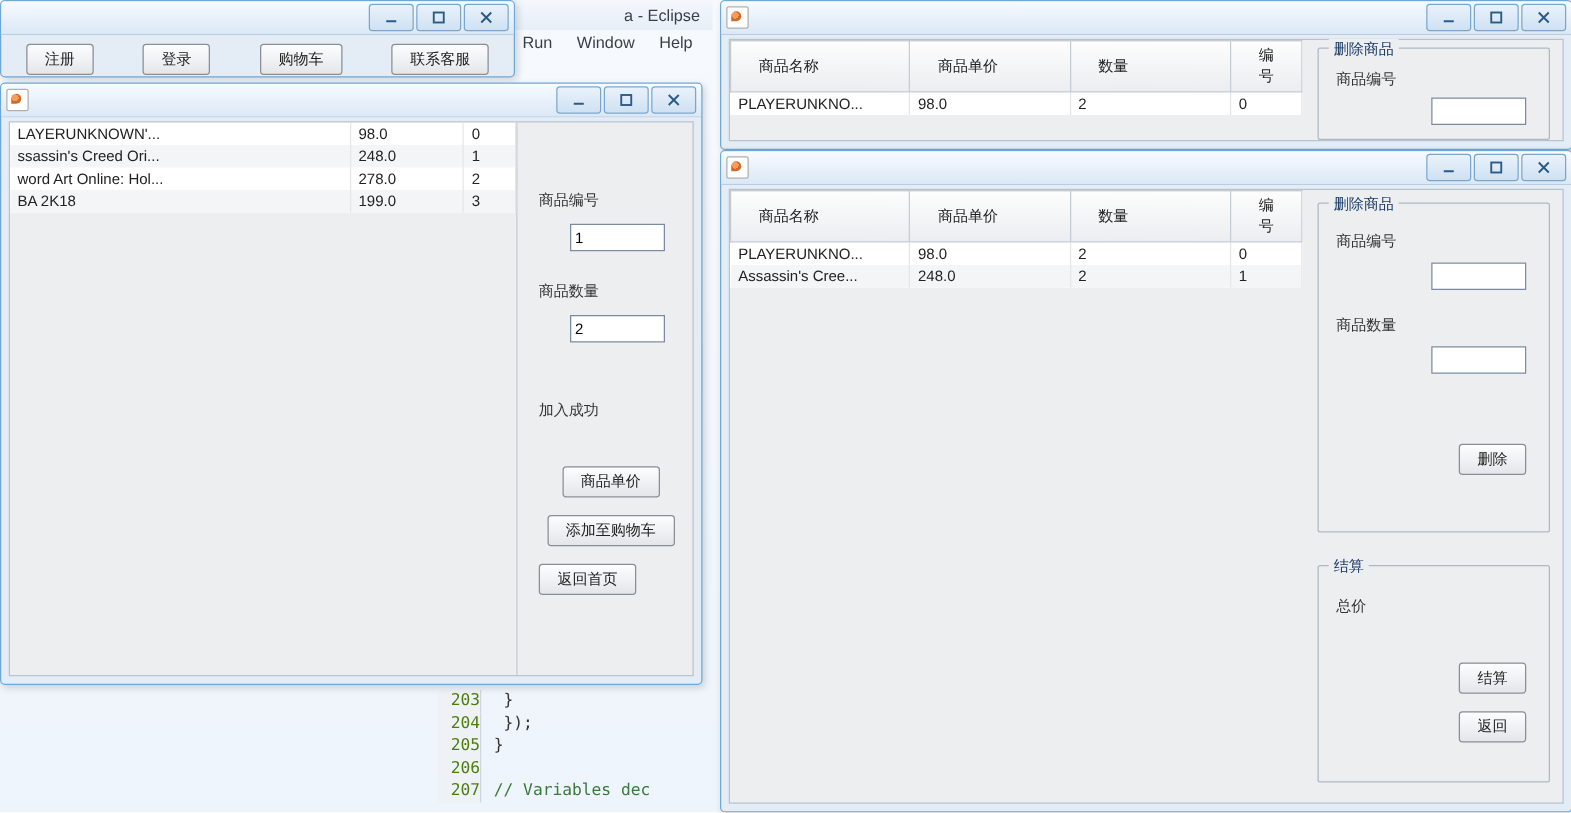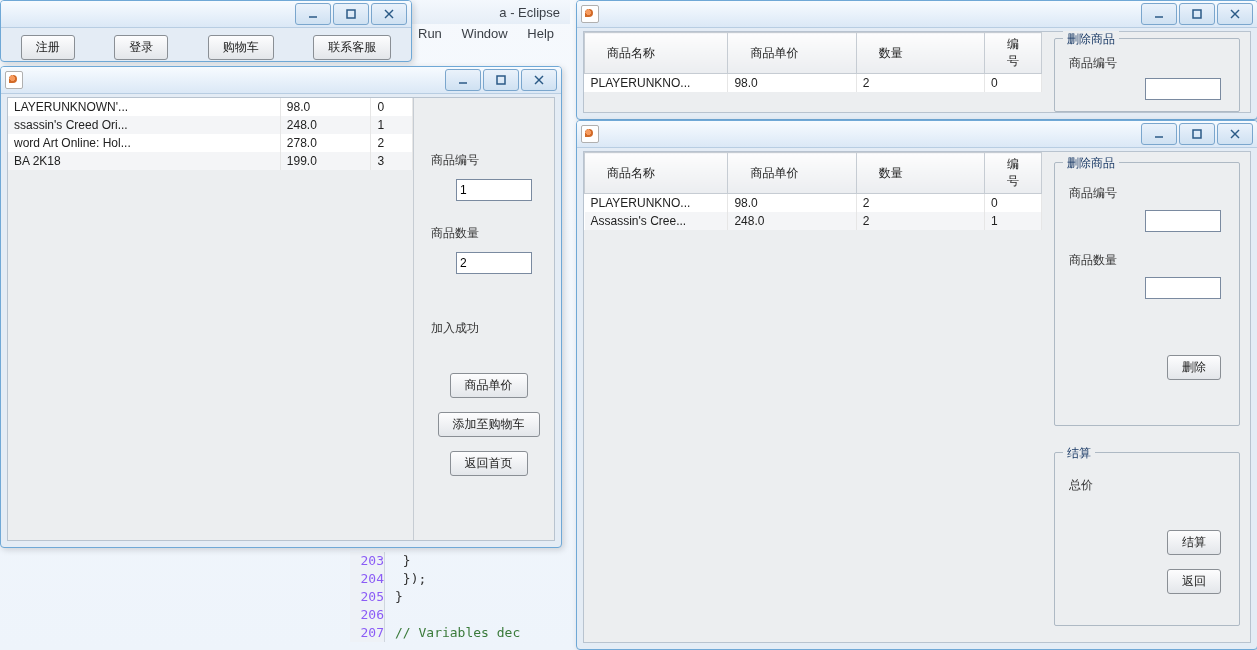--- a/index.html
+++ b/index.html
@@ -30,21 +30,21 @@
 .group{position:absolute;border:1px solid #aeb9c4;border-radius:2px}
 .group .legend{position:absolute;top:-8px;left:8px;background:#eceef0;padding:0 4px;color:#1a3a66;font-size:12px}
 
 
 .txtfield{border:1px solid #7a8aa0;background:#fff;height:18px;width:68px;padding:1px 3px;font-size:12px}
 
 
 .eclbar{position:absolute;left:0;top:0;width:570px;height:24px;background:linear-gradient(#f4f8fd,#e6eef7);color:#5a5f66;font-size:13px;display:flex;align-items:center}
 .eclbar span{margin:0 10px;color:#3a3f46}
 .code{position:absolute;left:350px;top:552px;width:220px;font-family:Consolas,monospace;font-size:13px;color:#333;line-height:18px}
-.code .ln{display:inline-block;width:34px;text-align:right;color:#8b5cf6;background:#eef2f7;border-right:1px solid #cfd6de;margin-right:10px}
+.code .ln{display:inline-block;width:34px;text-align:right;color:#4d7c0f;background:#eef2f7;border-right:1px solid #cfd6de;margin-right:10px}
 .code .kw{color:#3a7a3a}
 .smudge{color:#cbd4df;letter-spacing:1px}
 </style>
 </head>
 <body>
 <div class="stage">
 
 <div class="eclbar">
   <span style="flex:1;color:#c7d0da" class="smudge"></span>
   <span>a - Eclipse</span>
@@ -143,21 +143,21 @@
           </table>
     </div>
     <div style="position:absolute;left:415px;top:0;right:0;bottom:0;padding:10px 8px">
       <div style="margin-top:44px">商品编号</div>
       <div style="text-align:right;margin:10px 14px 0 0"><input class="txtfield" style="text-align: left; background: rgb(255, 255, 255);" value="1"></div>
       <div style="margin-top:24px">商品数量</div>
       <div style="text-align:right;margin:10px 14px 0 0"><input class="txtfield" value="2" style=""></div>
       <div style="margin-top:46px">加入成功</div>
       <div style="margin-top:36px;text-align:center"><span class="btn">商品单价</span></div>
       <div style="margin-top:14px;text-align:center"><span class="btn">添加至购物车</span></div>
-      <div style="margin-top:14px;text-align:center"><span class="btn">返回首页</span></div>
+      <div style="margin-top:14px;"><span class="btn">返回首页</span></div>
     </div>
   </div>
 </div>
 
 <div class="win" style="left:576px;top:0;width:680px;height:118px">
   <div class="titlebar">
     <span class="java-icon"></span>
     <span class="title-text smudge"></span>
     <div class="winbtns">
       <div class="winbtn">

